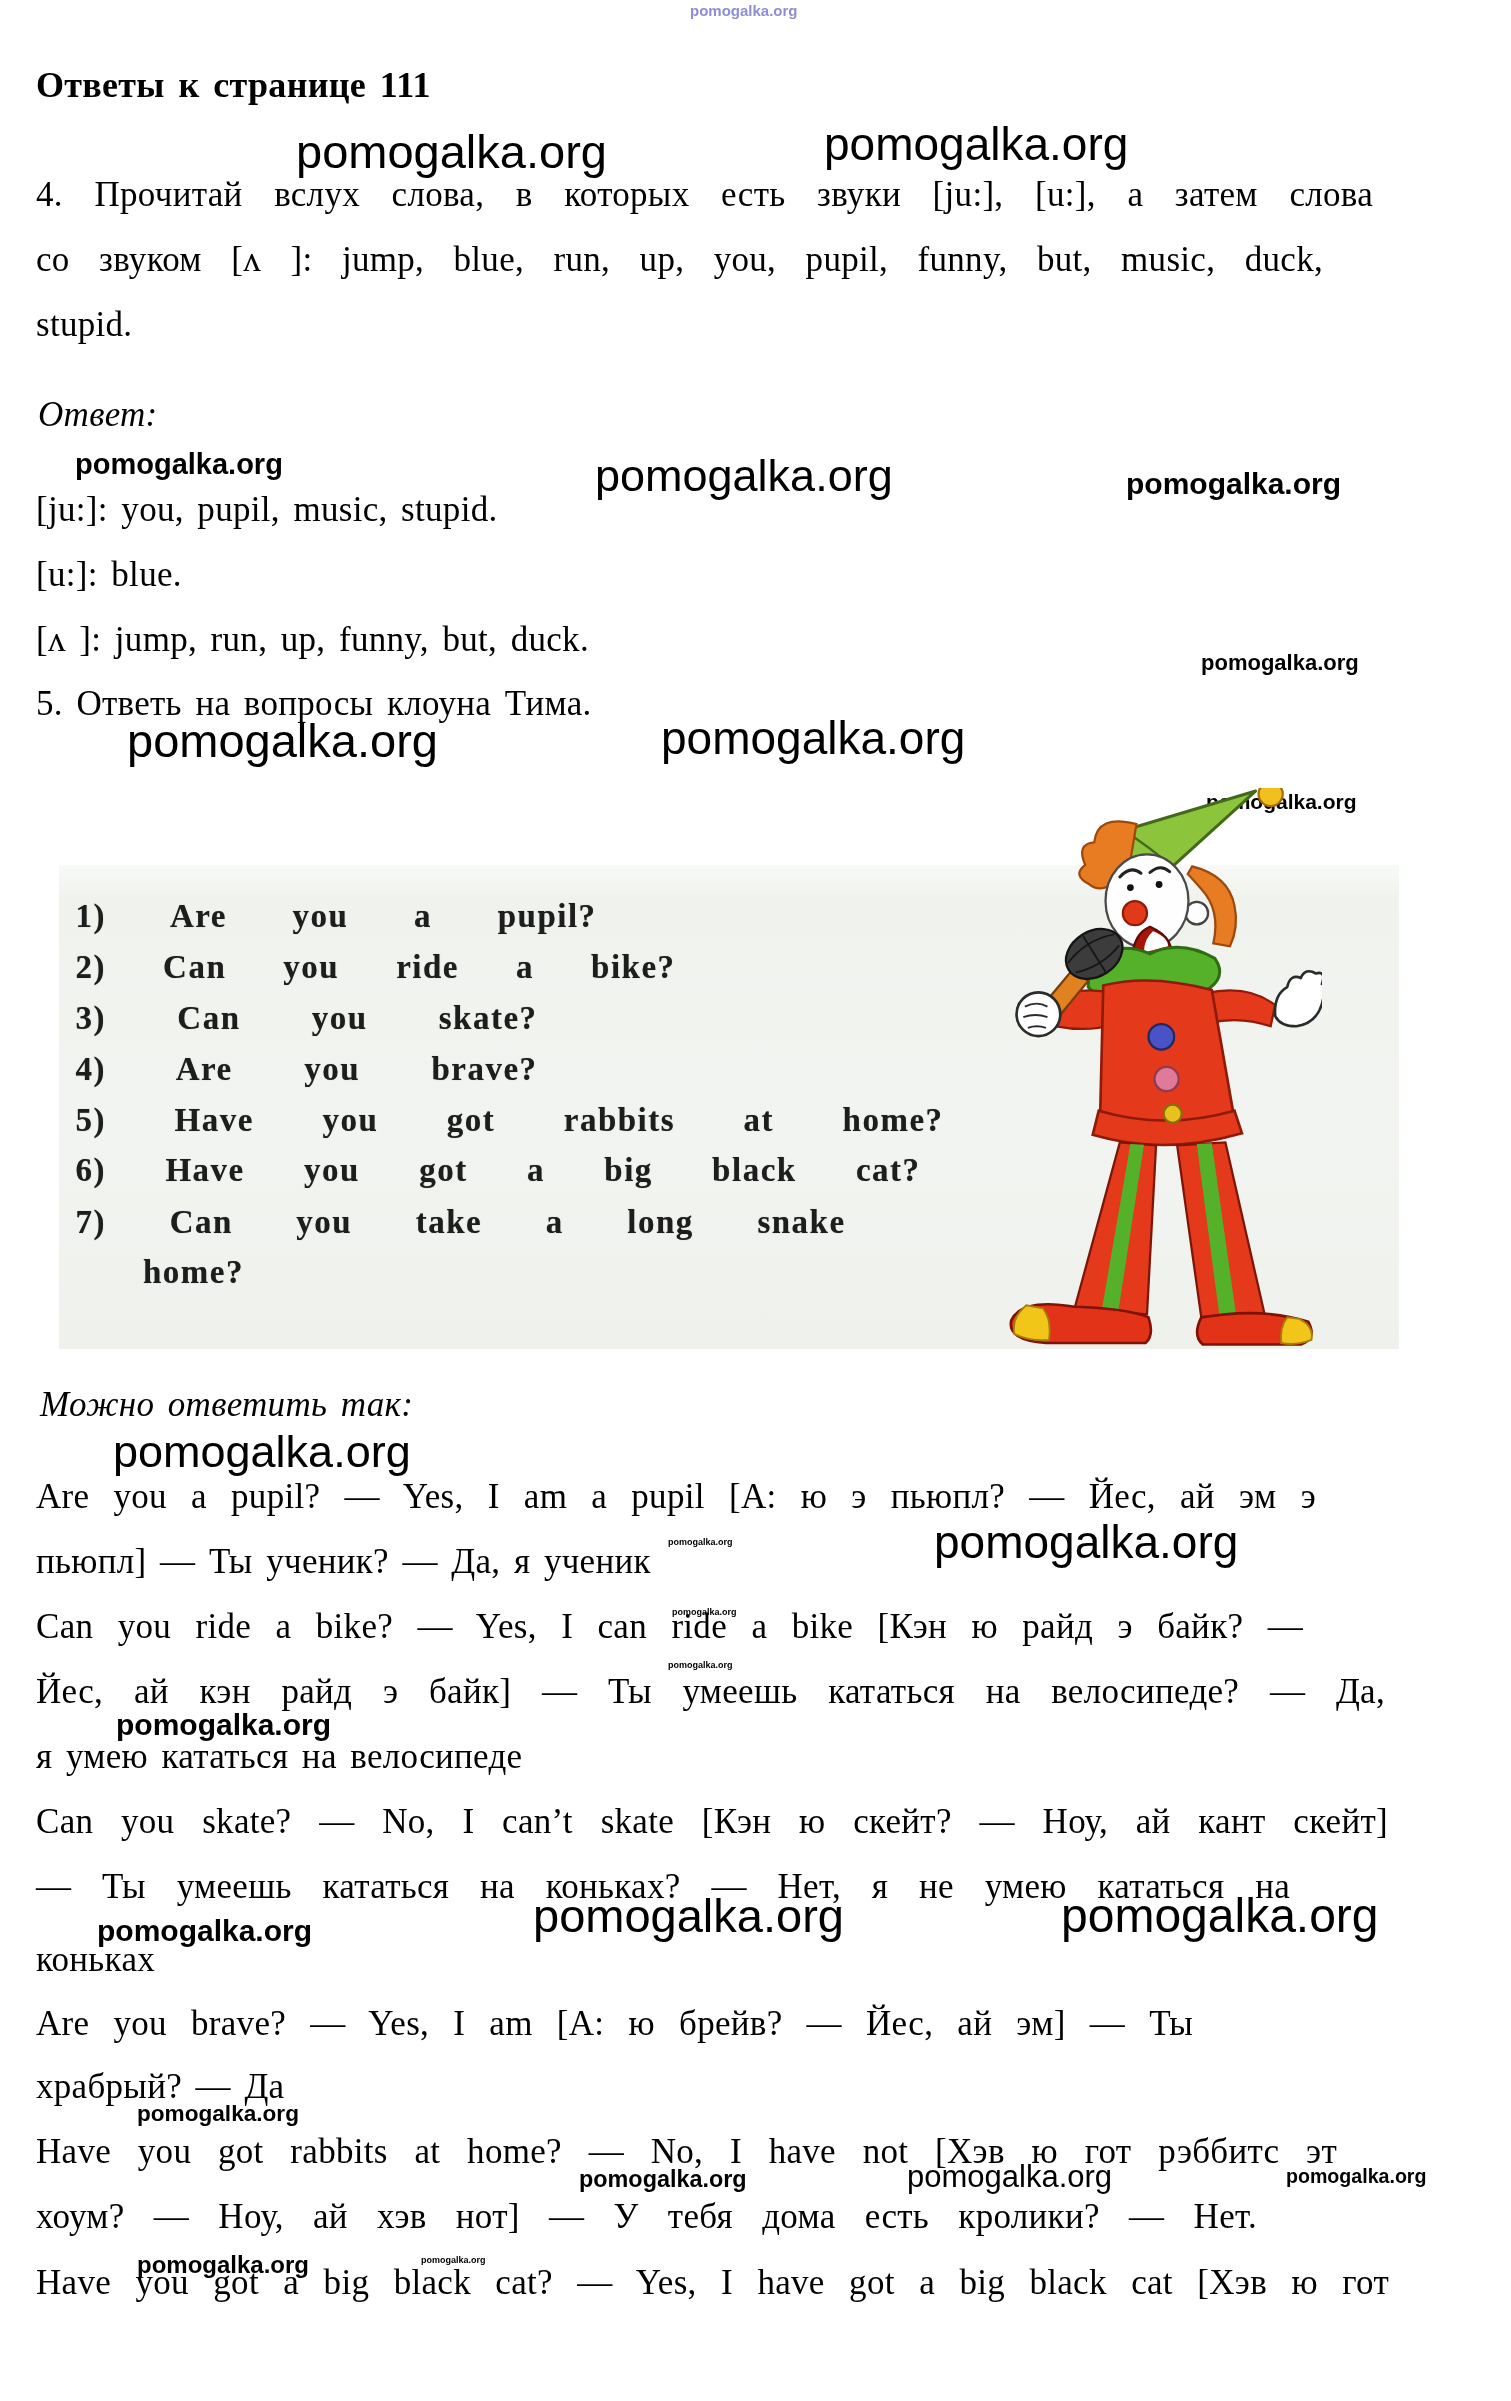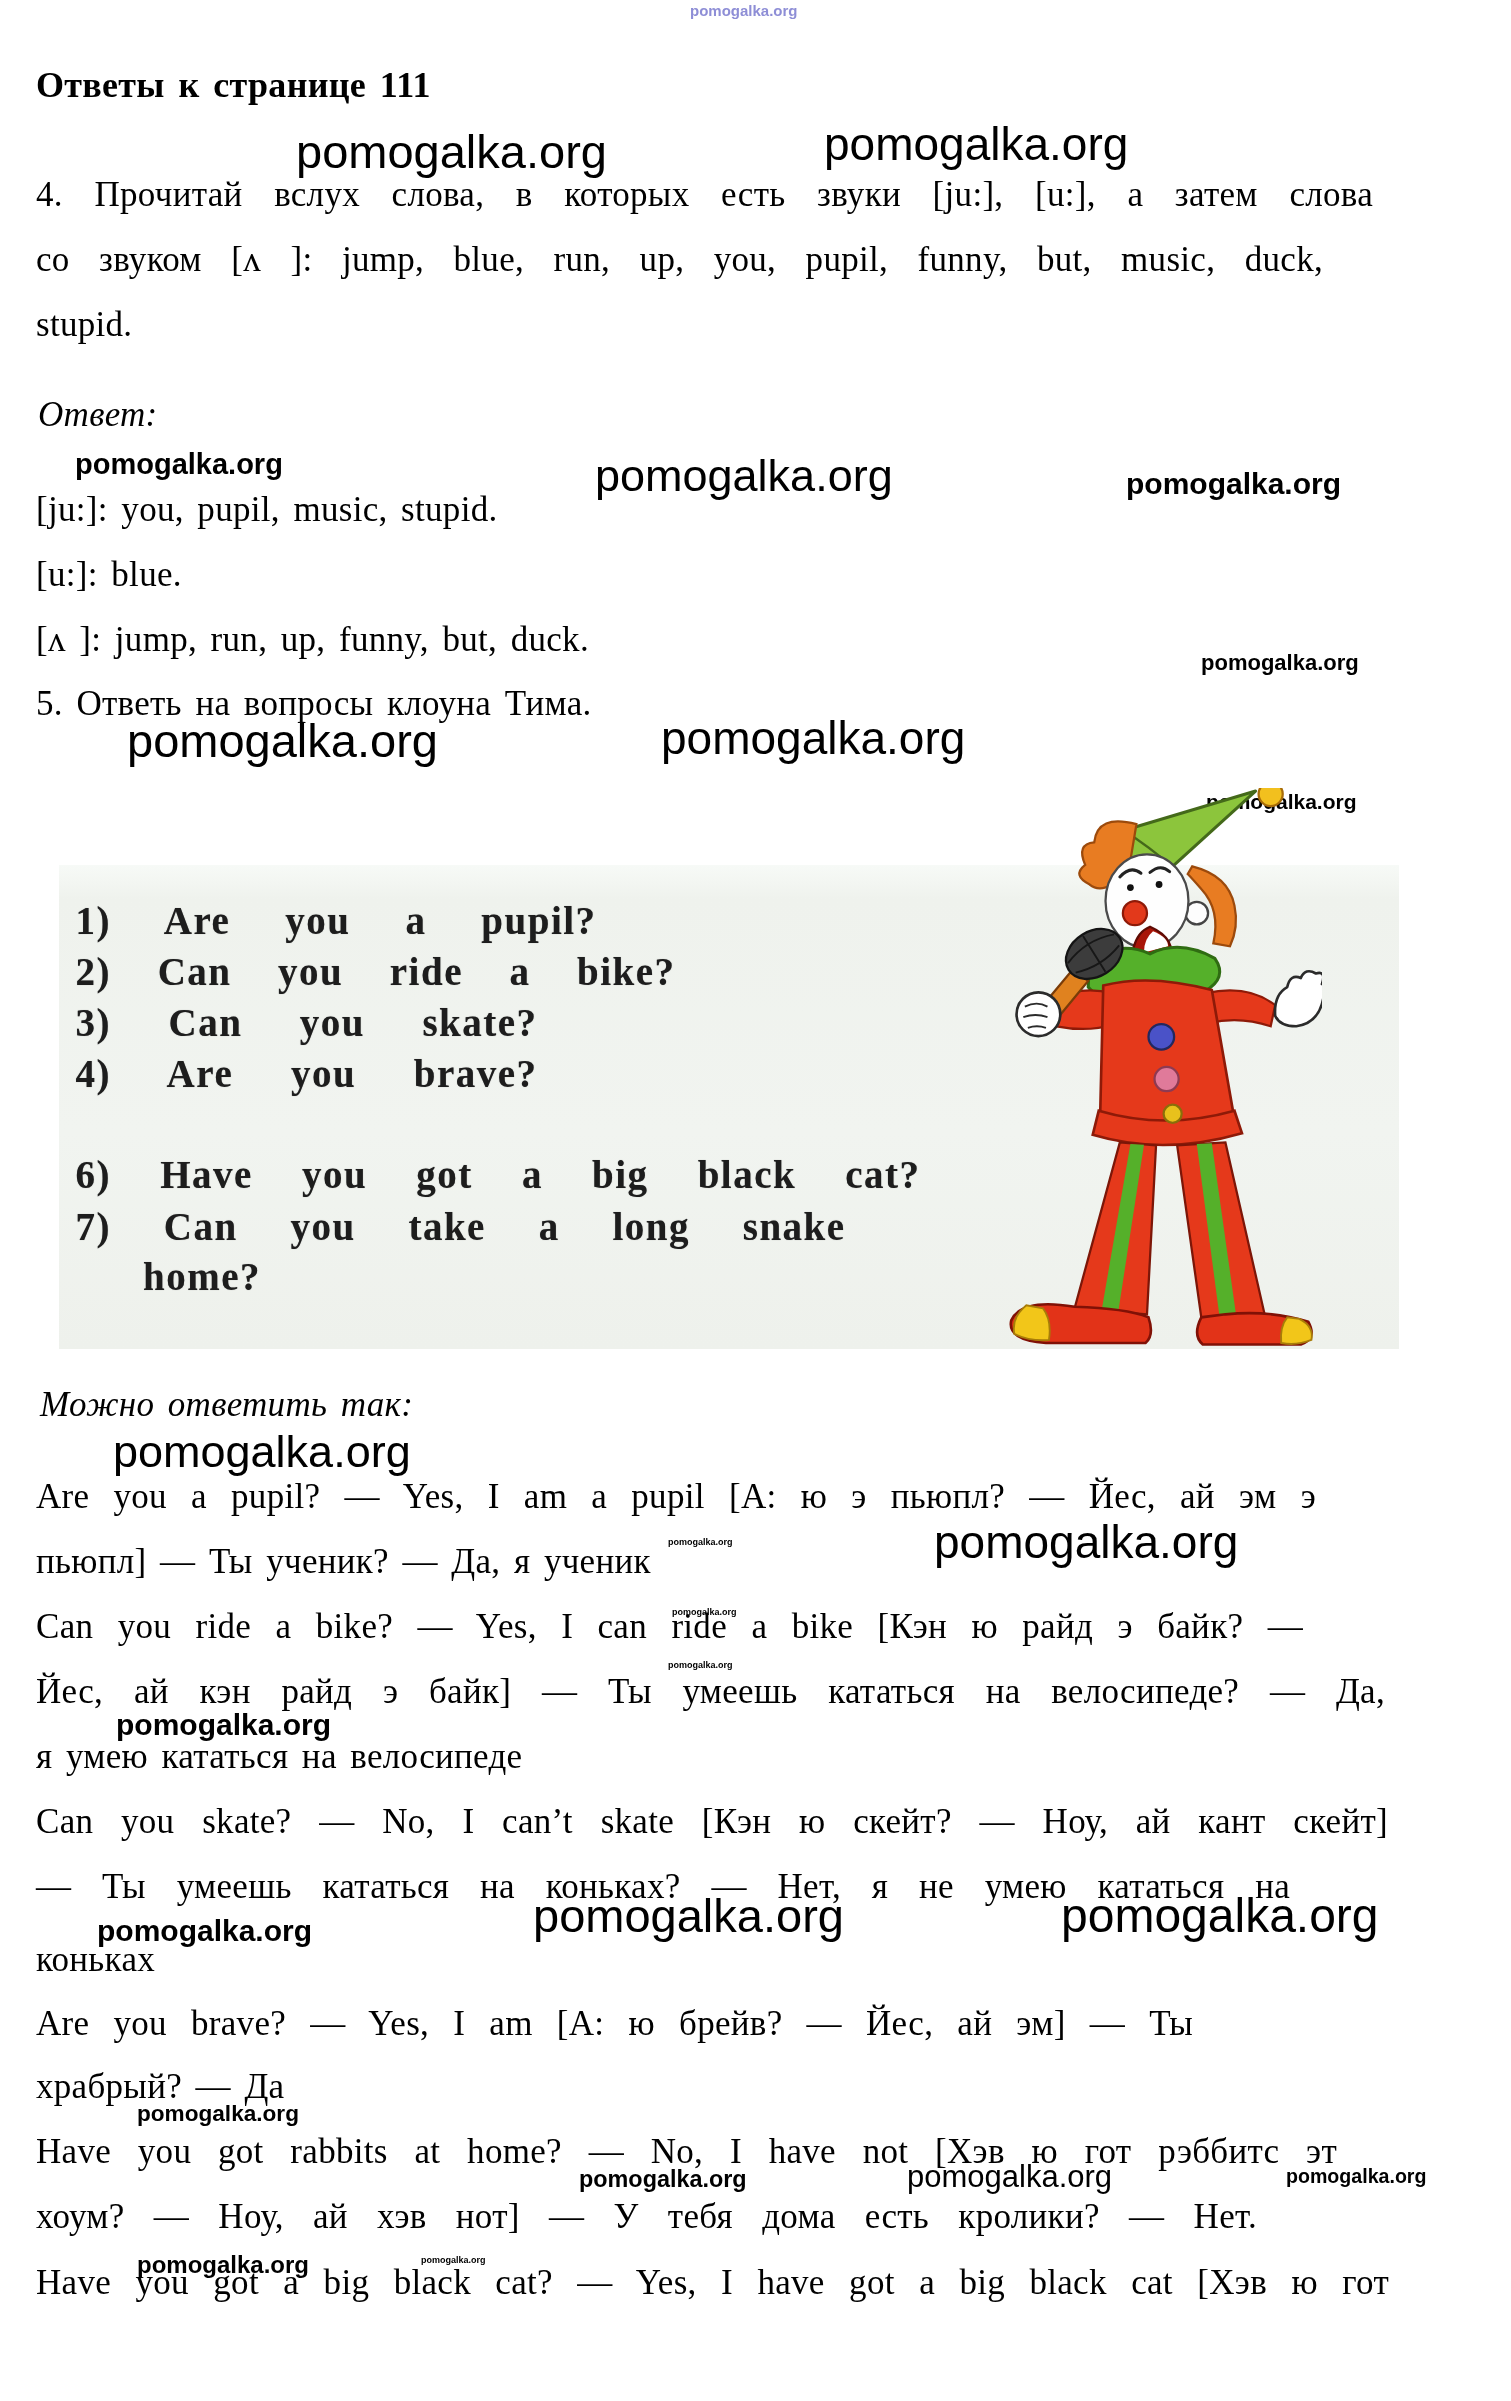--- a/index.html
+++ b/index.html
@@ -35,21 +35,21 @@
   #a8{left:36px;top:2004px;width:1157px;}
   #a9{left:36px;top:2067px;}
   #a10{left:36px;top:2132px;width:1301px;}
   #a11{left:36px;top:2197px;width:1221px;}
   #a12{left:36px;top:2263px;width:1353px;}
 
   
   .scan{position:absolute;left:59px;top:865px;width:1340px;height:484px;
         background:linear-gradient(180deg,#f7faf7 0%,#eff2ed 7%,#f1f4f0 55%,#eef1ec 100%);}
   .q{position:absolute;left:16.6px;font-family:"Liberation Serif",serif;font-weight:bold;
-     font-size:39px;color:#1d1d1d;letter-spacing:1.5px;word-spacing:22.6px;white-space:nowrap;
+     font-size:33px;color:#1d1d1d;letter-spacing:1.5px;word-spacing:22.6px;white-space:nowrap;
      text-shadow:0 0 0.8px rgba(50,50,50,.55);}
   .qj{white-space:normal;text-align:justify;text-align-last:justify;word-spacing:normal;}
   #q0{top:33px;width:521px;}
   #q1{top:84px;width:600px;}
   #q2{top:135px;width:462px;}
   #q3{top:186px;width:462px;}
   #q4{top:237px;width:868px;}
   #q5{top:287px;width:845px;}
   #q6{top:339px;width:770px;}
   #q7{top:389px;left:84px;}
@@ -146,20 +146,21 @@
   <div class="line" id="ansu">[u:]: blue.</div>
   <div class="line" id="anslam">[ʌ ]: jump, run, up, funny, but, duck.</div>
 
   <div class="line" id="t5head">5. Ответь на вопросы клоуна Тима.</div>
 
   <div class="scan">
     <div class="q qj" id="q0">1) Are you a pupil?</div>
     <div class="q qj" id="q1">2) Can you ride a bike?</div>
     <div class="q qj" id="q2">3) Can you skate?</div>
     <div class="q qj" id="q3">4) Are you brave?</div>
+    <div class="q qj" id="q4">5) Have you got rabbits at home?</div>
     <div class="q qj" id="q5">6) Have you got a big black cat?</div>
     <div class="q qj" id="q6">7) Can you take a long snake</div>
     <div class="q" id="q7">home?</div>
   </div>
 
   <svg id="clown" viewBox="0 0 460 744" xmlns="http://www.w3.org/2000/svg">
 
     <circle cx="392" cy="8" r="16" fill="#f2c01e" stroke="#a86c08" stroke-width="3"></circle>
     <path d="M372 4 L198 56 Q188 84 210 96 L262 104 Z" fill="#8cc53c" stroke="#44691a" stroke-width="4" stroke-linejoin="round"></path>
     <path d="M198 56 Q230 78 262 104" fill="none" stroke="#44691a" stroke-width="3"></path>

